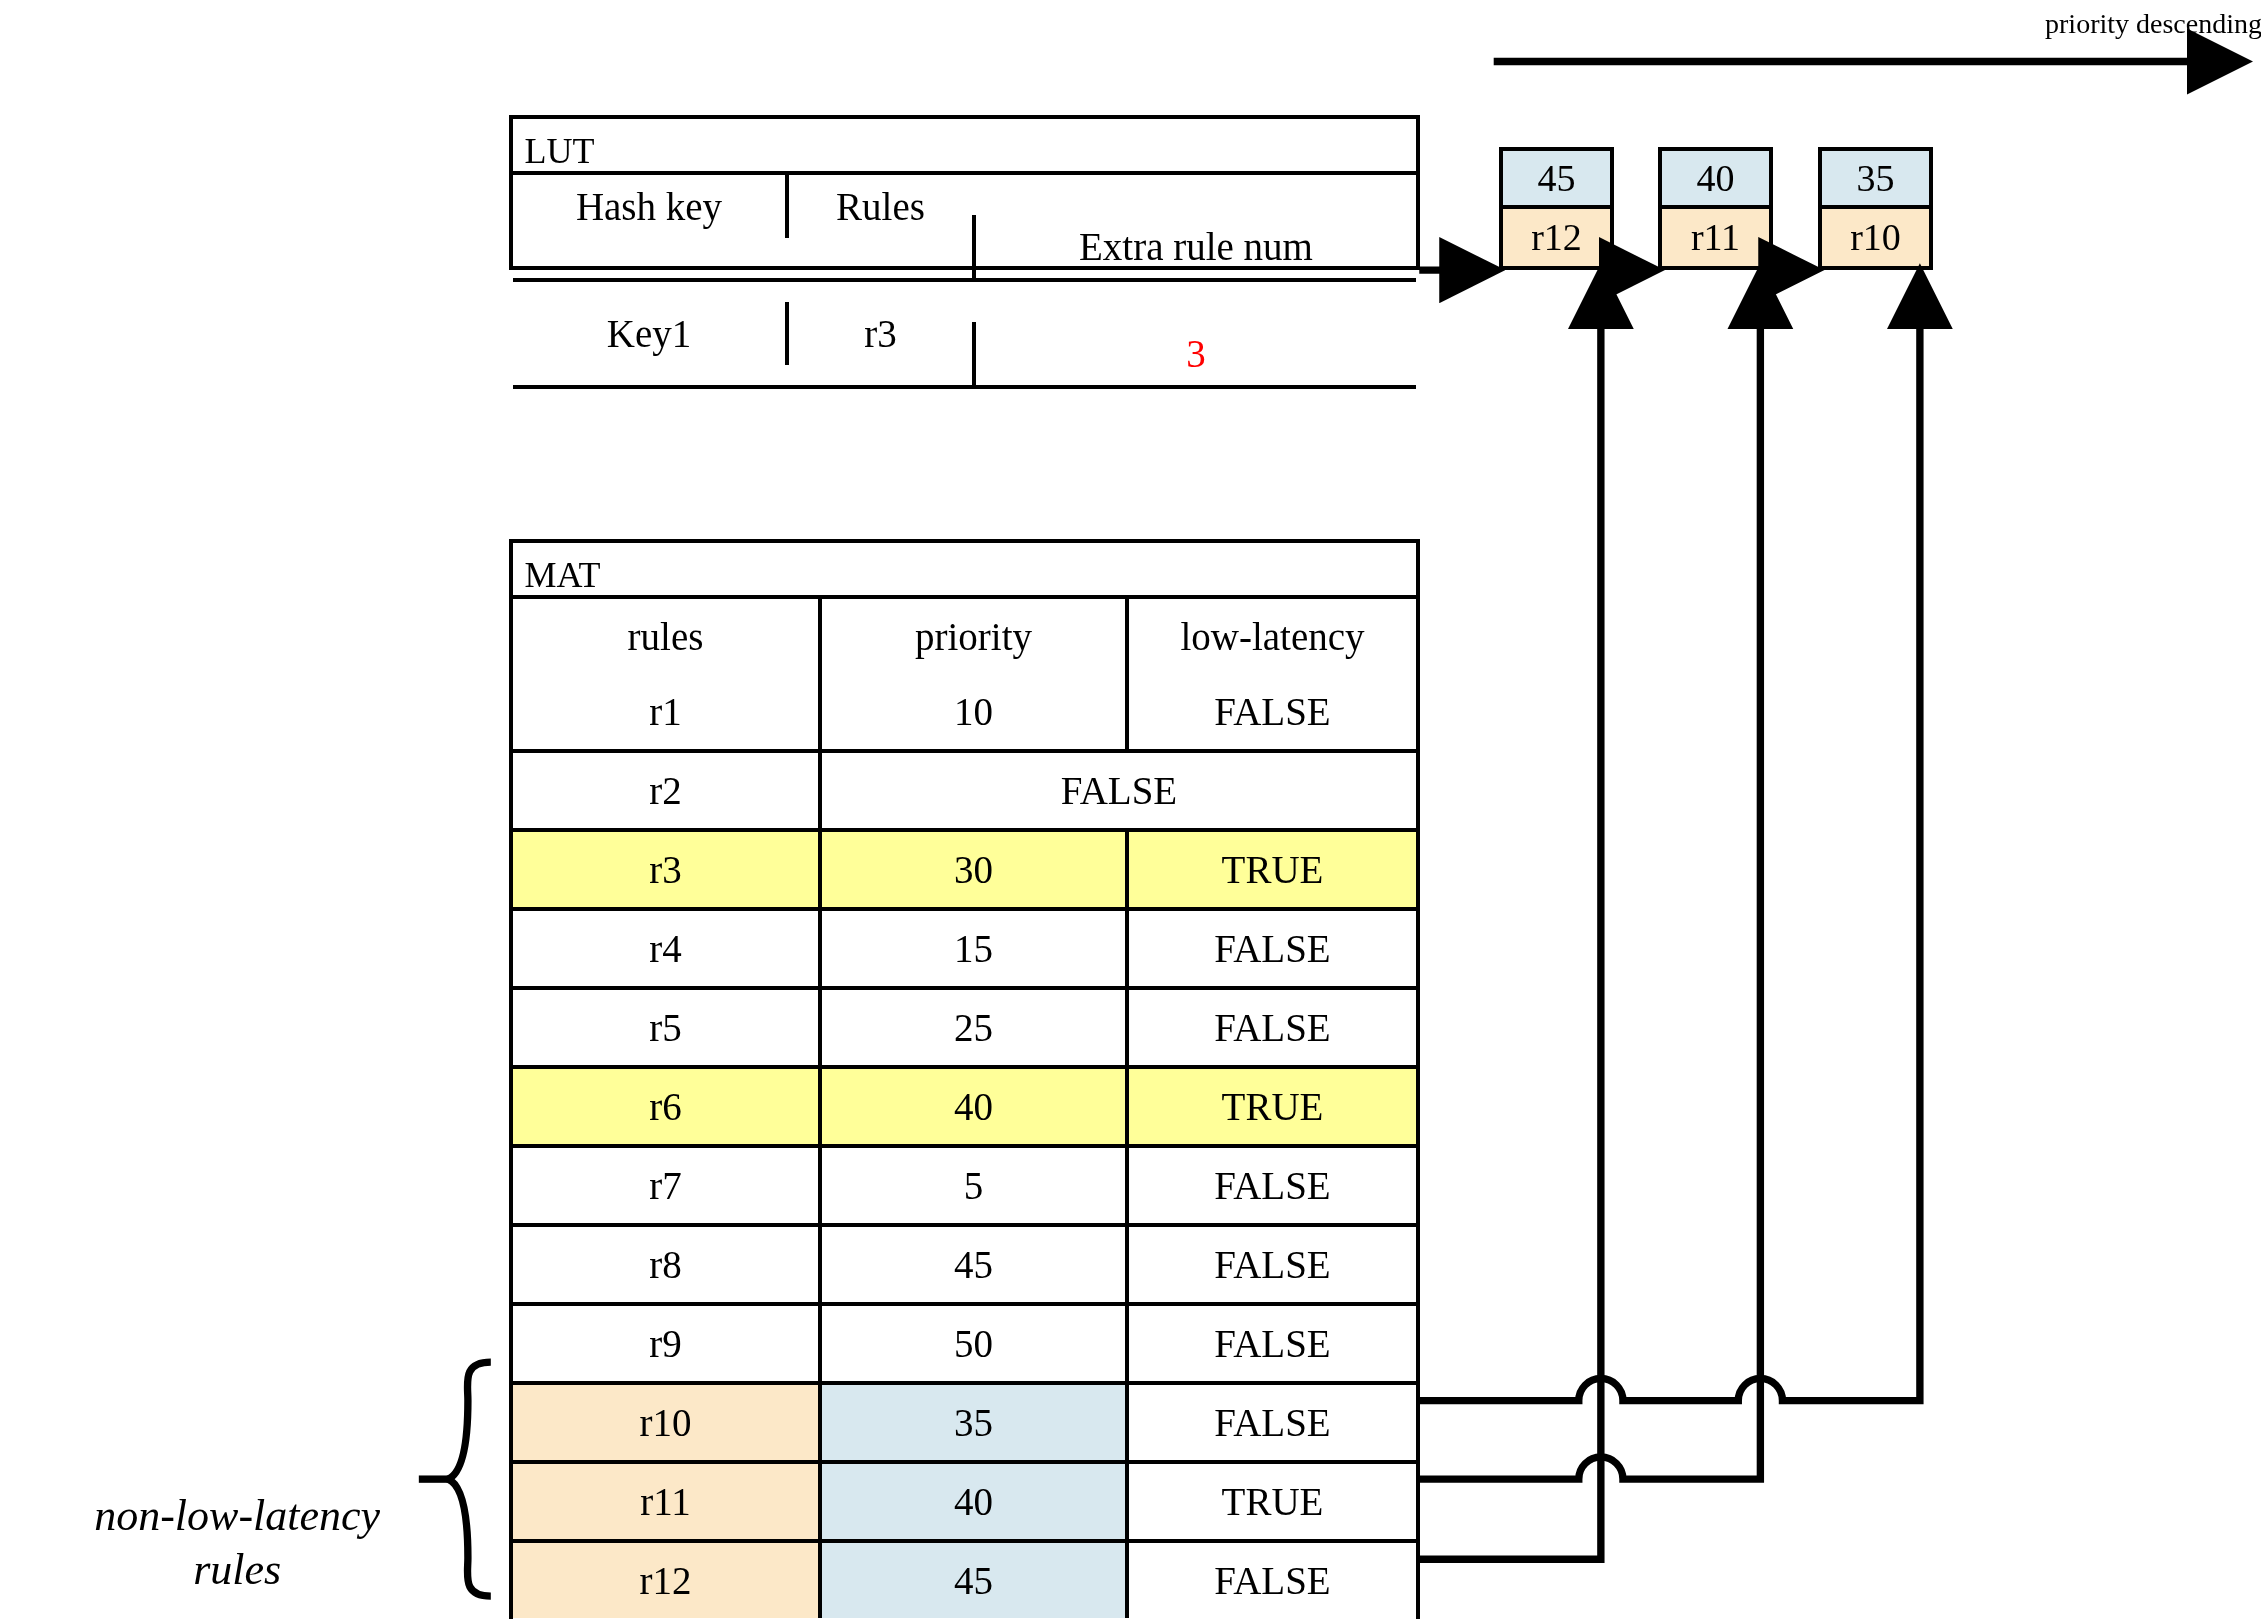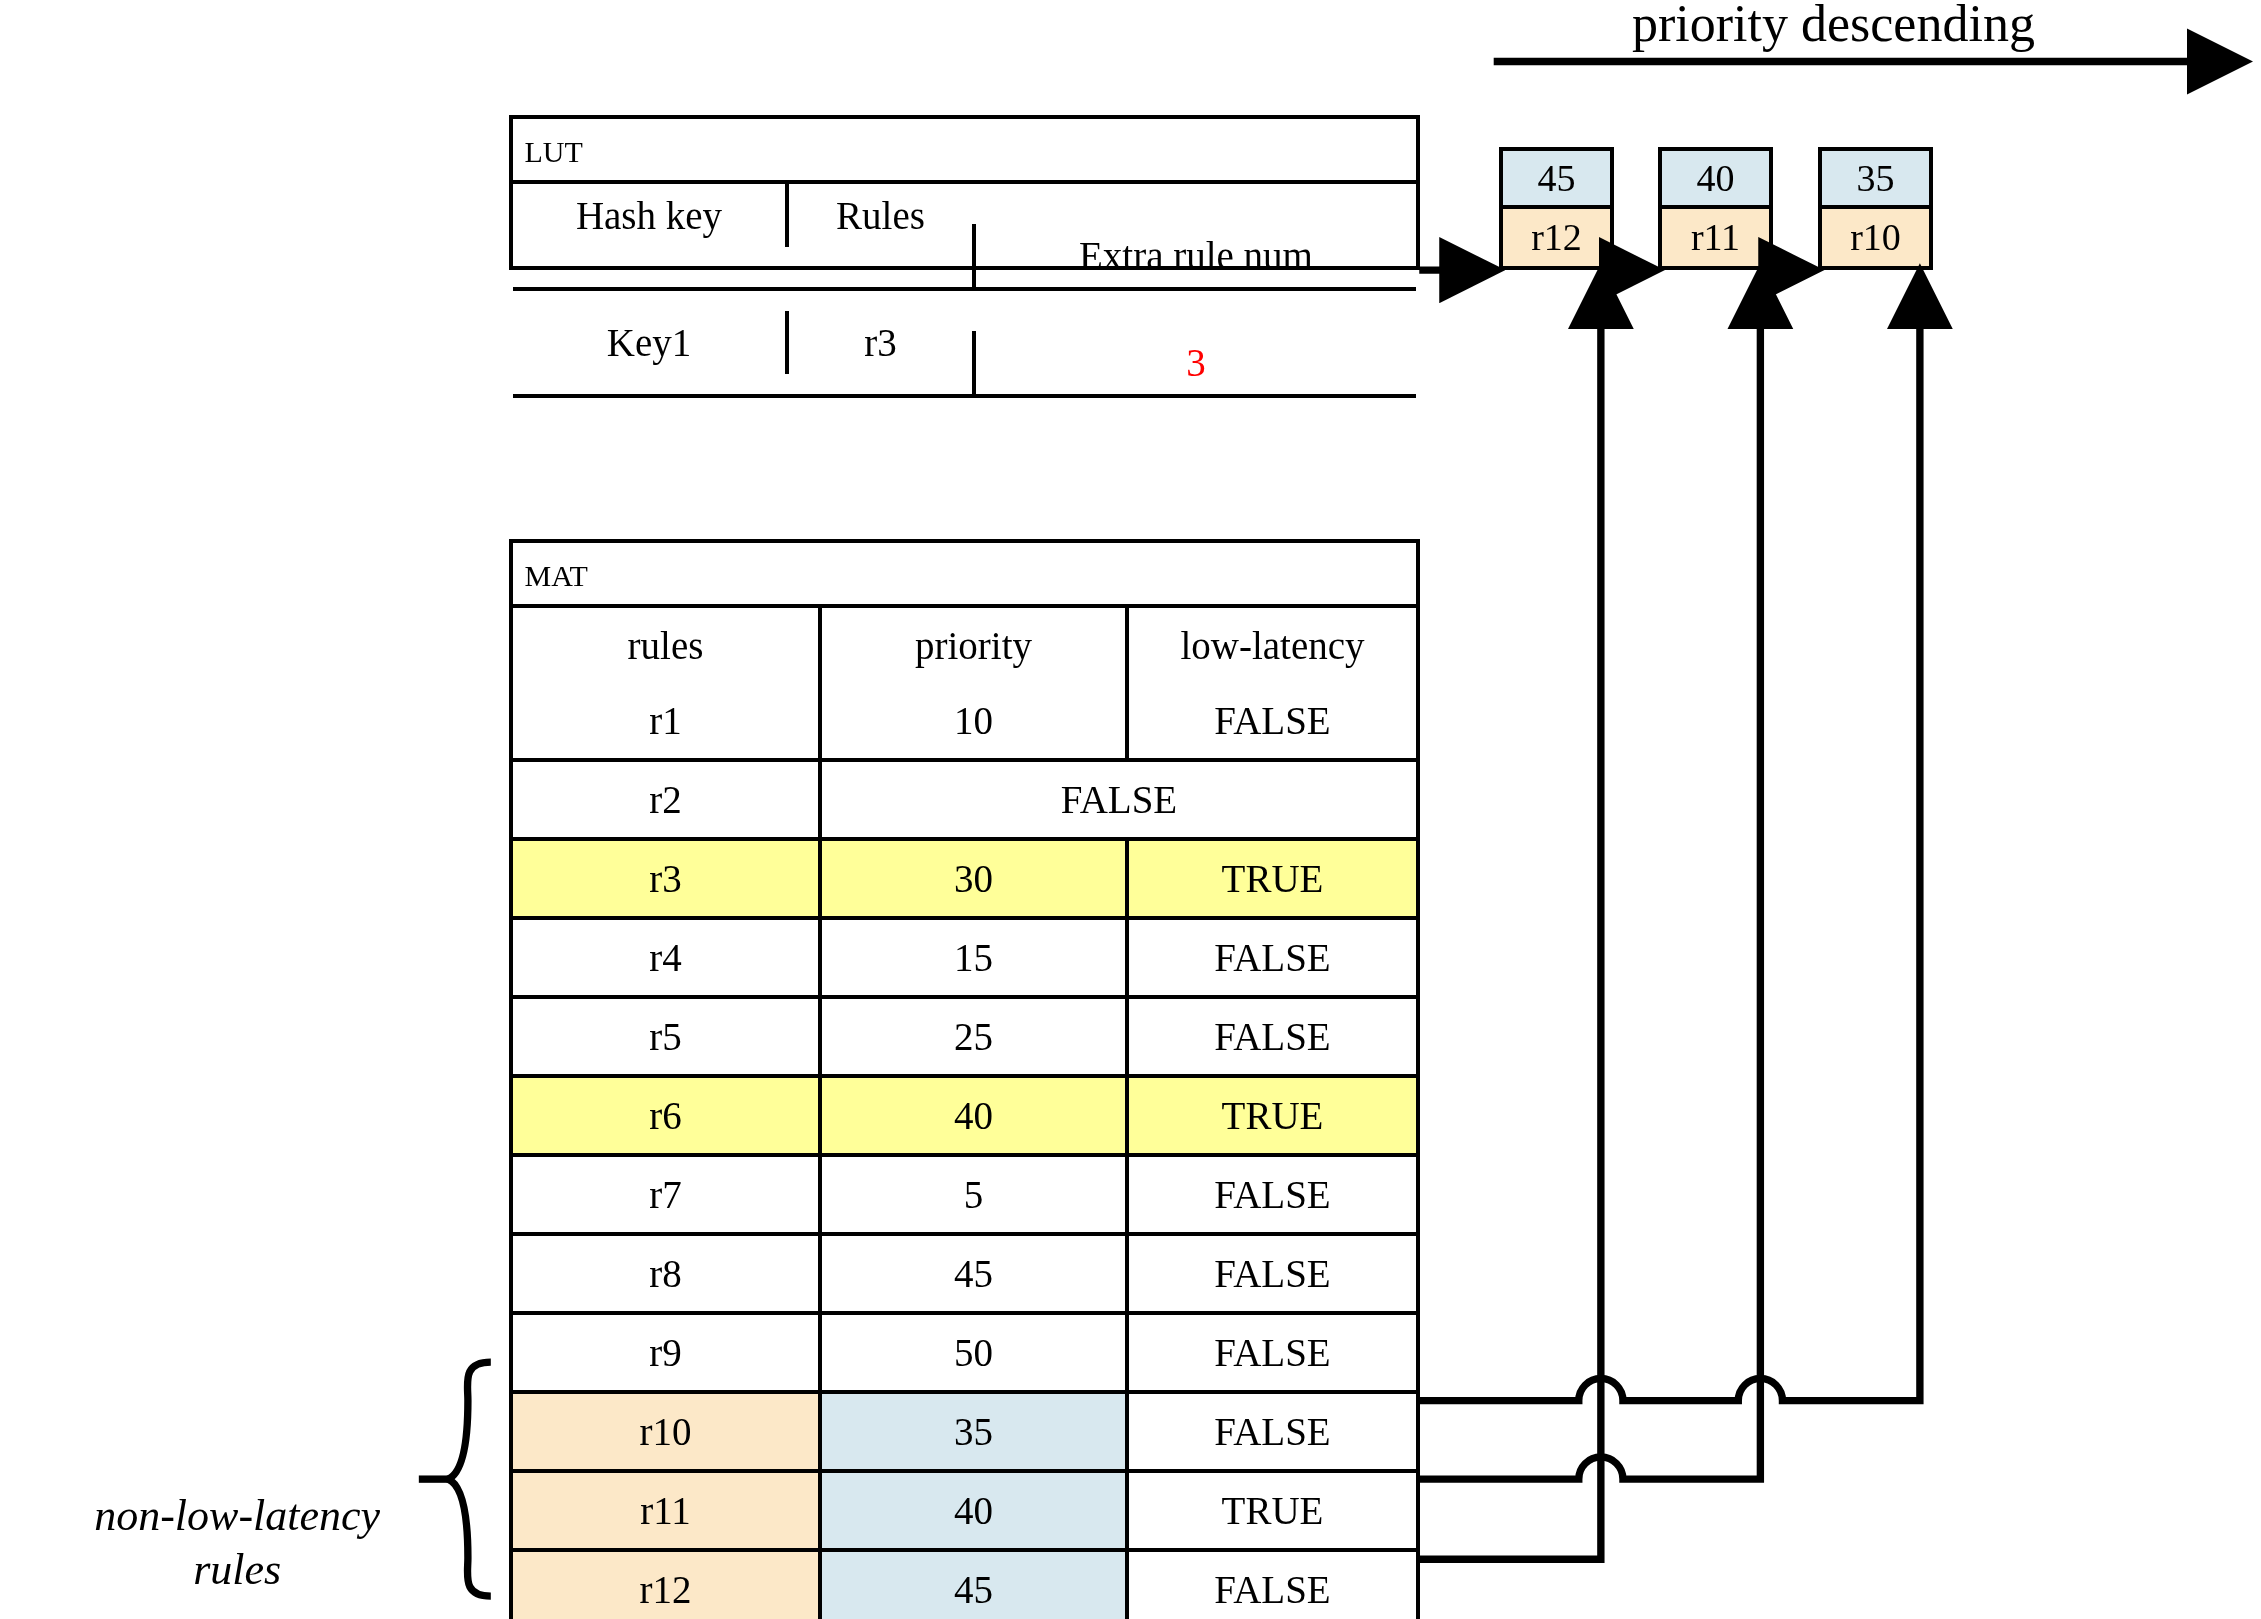--- a/index.html
+++ b/index.html
@@ -1,21 +1,21 @@
 <!DOCTYPE html>
 <html style="font-size:13px"><head>
 <meta charset="utf-8">
 <style>
   html,body{margin:0;padding:0;background:#ffffff;}
   body{width:2261px;height:1620px;position:relative;overflow:hidden;
        font-family:"Liberation Serif","DejaVu Serif",serif;color:#000;}
 
   
   .tbl{position:absolute;border:4.1px solid #000;background:#fff;box-sizing:border-box;}
-  .tbl .ttl{height:65px;line-height:65px;font-size:30px;padding-left:11.5px;
+  .tbl .ttl{height:56px;line-height:65px;font-size:36px;padding-left:11.5px;
             border-bottom:4.1px solid #000;box-sizing:border-box;text-align:left;}
   .row{display:flex;box-sizing:border-box;}
   .row + .row{border-top:4.1px solid #000;align-items:center;}
   .cell{display:flex;align-items:center;justify-content:center;
         font-size:39px;box-sizing:border-box;}
   .cell + .cell{border-left:4.1px solid #000;}
 
   
   #lut{left:509px;top:115px;width:911px;height:155px;}
   #lut .hdr .cell,#lut .dat .cell{height:63px;}
@@ -39,21 +39,21 @@
   .node{position:absolute;width:115px;height:123px;border:4.9px solid #000;
         box-sizing:border-box;}
   .node .top{height:50%;background:#d8e8ef;display:flex;align-items:center;
              justify-content:center;font-size:38px;border-bottom:4.9px solid #000;
              box-sizing:border-box;}
   .node .bot{height:50%;background:#fce8c8;display:flex;align-items:center;
              justify-content:center;font-size:38px;box-sizing:border-box;}
 
   
   #pd-label{position:absolute;left:1632px;top:0px;width:630px;height:47px;
-            font-size:52px;text-align:left;line-height:47px;}
+            font-size:28px;text-align:right;line-height:47px;}
   #nll-label{position:absolute;left:8.2px;top:1489px;width:458px;
              font-size:44px;text-align:center;line-height:54px;font-style:italic;}
 
   svg.overlay{position:absolute;left:0;top:0;width:2261px;height:1620px;
               pointer-events:none;}
 </style>
 </head>
 <body>
 
 <div id="pd-label">priority descending</div>

